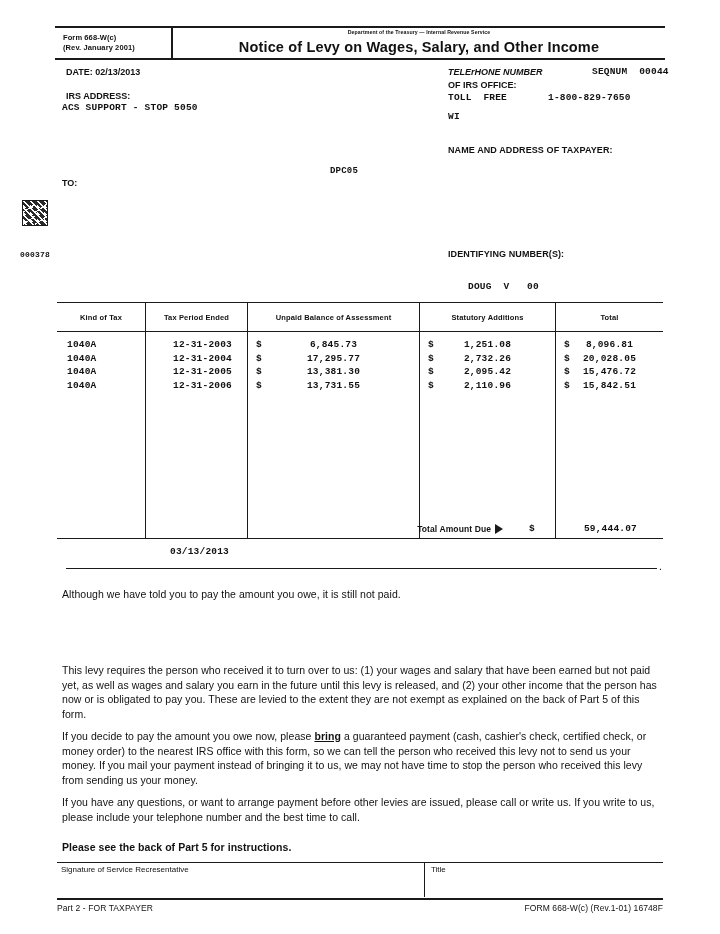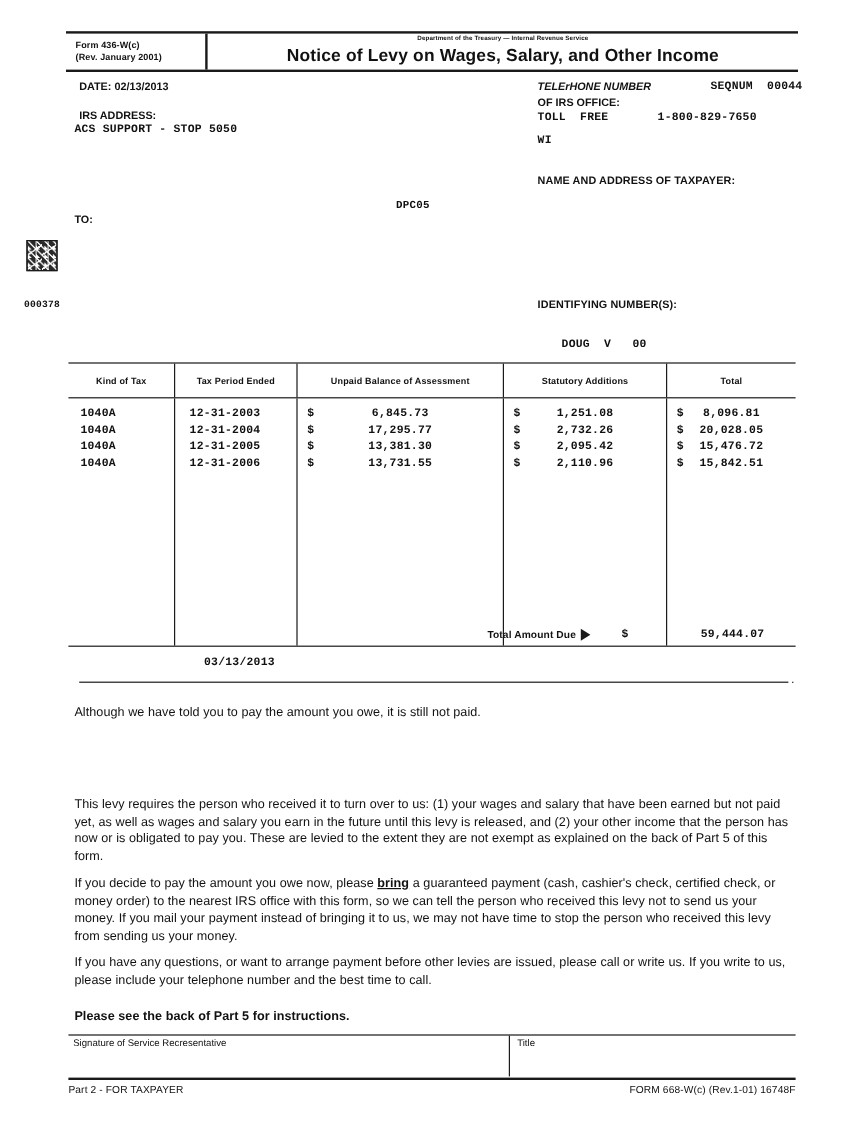--- a/index.html
+++ b/index.html
@@ -161,21 +161,21 @@
 
   .datarow {
     font-family: "Liberation Mono", monospace;
     font-size: 9.5px;
     font-weight: bold;
     line-height: 13.5px;
     letter-spacing: .2px;
     white-space: pre;
   }
   .kind      { padding-left: 10px; }
-  .period    { padding-left: 12px; }
+  .period    { padding-left: 12px; text-align: center; }
   .money     { display: flex; }
   .money .dollar { width: 26px; padding-left: 8px; box-sizing: border-box; }
   .money .amt { flex: 1; text-align: center; padding-right: 26px; }
 
   #table-bottom-rule {
     position: absolute;
     left: 57px;
     top: 538px;
     width: 606px;
     border-top: 1.6px solid #1a1a1a;
@@ -208,21 +208,20 @@
     width: 26px;
   }
   #total-due-row .amt {
     font-family: "Liberation Mono", monospace;
     font-size: 9.5px;
     letter-spacing: .2px;
     width: 108px;
     text-align: right;
     padding-right: 26px;
     box-sizing: border-box;
-    margin-left: 11px;
   }
 
   
   #interest-line {
     position: absolute;
     left: 62px;
     top: 560px;
     width: 600px;
     font-size: 10.5px;
     display: flex;
@@ -305,21 +304,21 @@
     letter-spacing: .1px;
   }
 </style>
 </head>
 <body>
 
 <div id="page">
 
   <div class="title-block">
     <div class="form-id">
-      <div>Form 436-W(c)</div>
+      <div>Form 668-W(c)</div>
       <div>(Rev. January 2001)</div>
     </div>
     <div class="title-main">
       <div class="dept-line">Department of the Treasury — Internal Revenue Service</div>
       <div class="title-text">Notice of Levy on Wages, Salary, and Other Income</div>
     </div>
   </div>
 
   <div class="meta" id="date-line">DATE: 02/13/2013</div>
   <div class="meta" id="irs-addr-lbl">IRS ADDRESS:</div>

